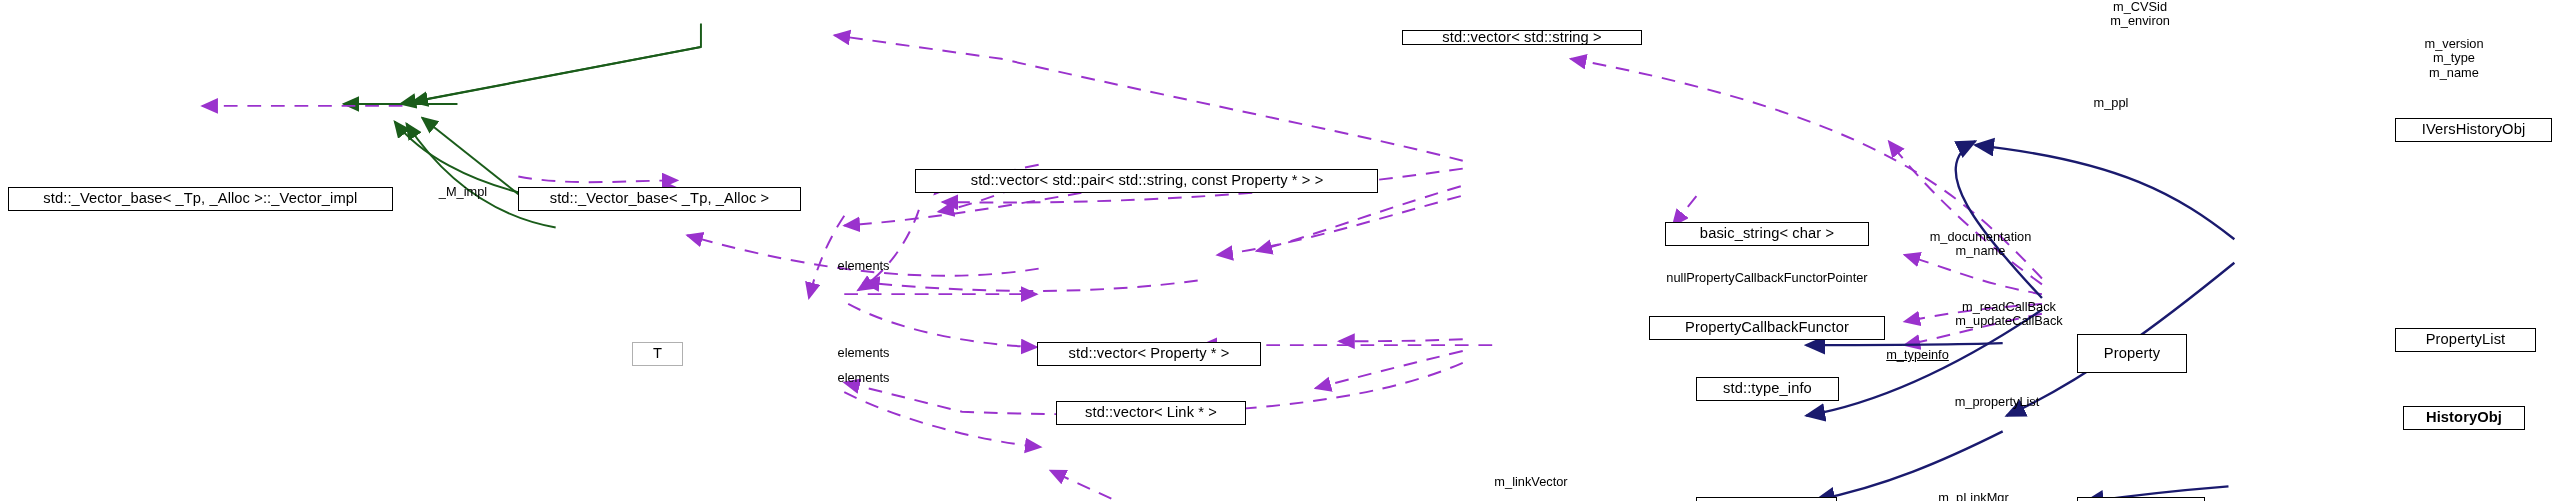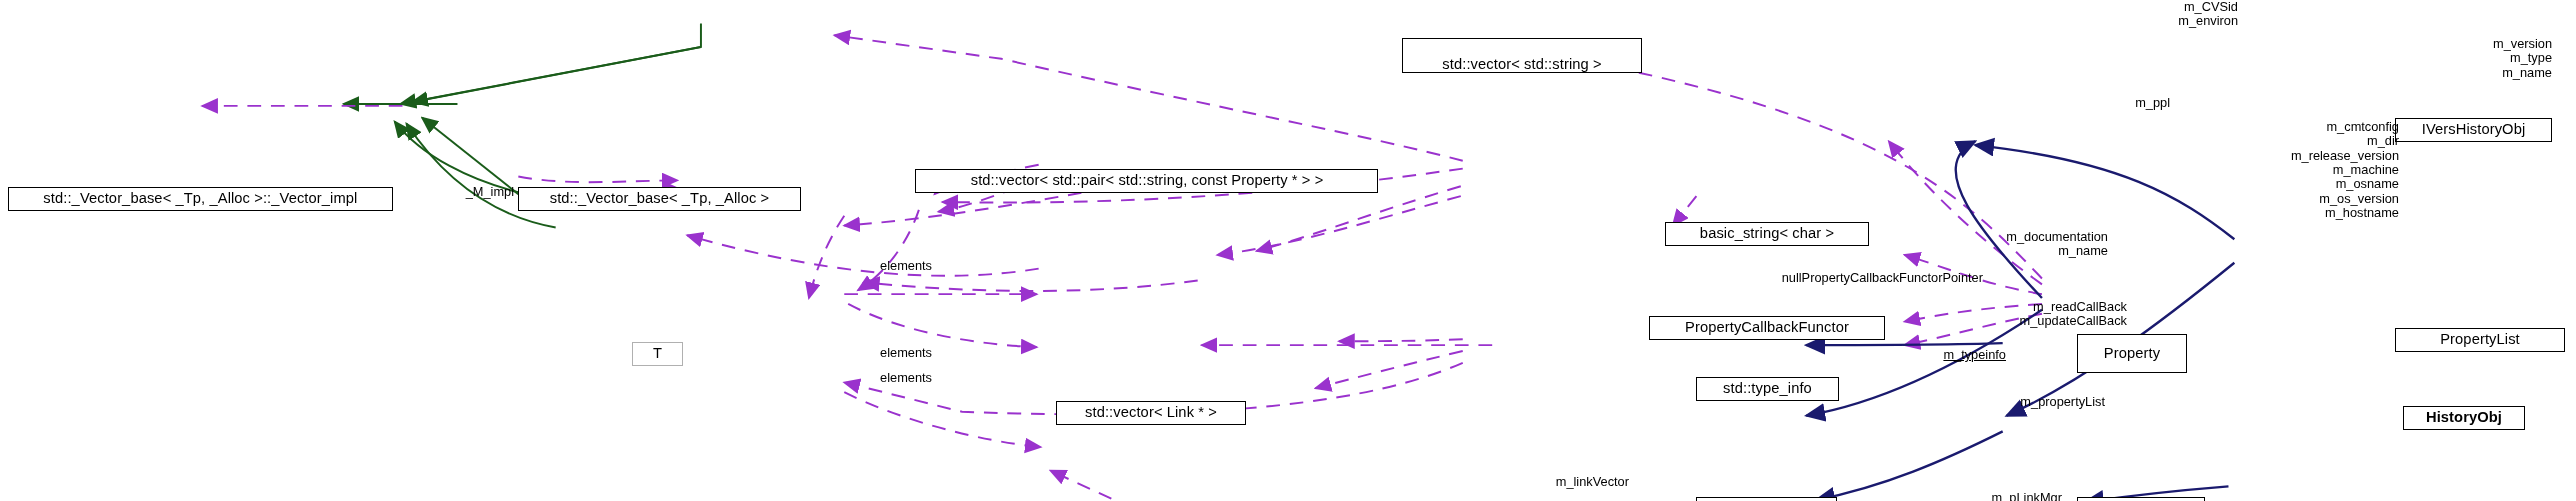--- a/index.html
+++ b/index.html
@@ -42,21 +42,21 @@
   .node.tparam {
     border: 1px solid #b0b0b0;
     background: #ffffff;
   }
   .edge-label {
     position: absolute;
     font-size: 12.8px;
     color: #000000;
     white-space: nowrap;
     line-height: 1.12;
-    text-align: right;
+    text-align: center;
     background: transparent;
   }
 </style>
 </head>
 <body>
 
 <div id="diagram">
 
   <svg class="edges" viewBox="0 0 1312 256" preserveAspectRatio="none" xmlns="http://www.w3.org/2000/svg">
     <defs>
@@ -126,64 +126,66 @@
       <path d="M1056,264 C1030,275 1000,285 925,290" marker-end="url(#arrNavy)"></path>
     </g>
   </svg>
 
   <div class="node" style="left: 7.9px; top: 187px; width: 385px; height: 23.6px;">
       <span>std::_Vector_base&lt; _Tp, _Alloc &gt;::_Vector_impl</span>
     </div>
     <div class="node" style="left: 518px; top: 187px; width: 283px; height: 23.6px;">
       <span>std::_Vector_base&lt; _Tp, _Alloc &gt;</span>
     </div>
-    <div class="node" style="left: 1402px; top: 38px; width: 240px; height: 35px; align-items: flex-end;">
+    <div class="node" style="left: 1402px; top: 30px; width: 240px; height: 15px;">
       <span>std::vector&lt; std::string &gt;</span>
     </div>
     <div class="node" style="left: 915px; top: 169px; width: 463px; height: 23.6px; padding-left: 8px;">
       <span>std::vector&lt; std::pair&lt; std::string, const Property * &gt; &gt;</span>
     </div>
     <div class="node tparam" style="left: 632px; top: 342px; width: 51px; height: 23.6px;">
       <span>T</span>
+    </div>
+    <div class="node" style="left: 1037px; top: 342px; width: 224px; height: 23.6px;">
+      <span>std::vector&lt; Property * &gt;</span>
     </div>
     <div class="node" style="left: 1056px; top: 401px; width: 190px; height: 23.6px;">
       <span>std::vector&lt; Link * &gt;</span>
     </div>
     <div class="node" style="left: 1665px; top: 194px; width: 204px; height: 23.6px; margin-top: 28px;">
       <span>basic_string&lt; char &gt;</span>
     </div>
     <div class="node" style="left: 1649px; top: 316px; width: 236px; height: 23.6px;">
       <span>PropertyCallbackFunctor</span>
     </div>
     <div class="node" style="left: 1696px; top: 377px; width: 143px; height: 23.6px;">
       <span>std::type_info</span>
     </div>
     <div class="node" style="left: 2077px; top: 328px; width: 110px; height: 39px; margin-top: 6px;">
       <span>Property</span>
     </div>
-    <div class="node" style="left: 2395px; top: 328px; width: 170px; height: 23.6px;">
+    <div class="node" style="left: 2395px; top: 328px; width: 141px; height: 23.6px;">
       <span>PropertyList</span>
     </div>
     <div class="node" style="left: 2395px; top: 118px; width: 157px; height: 23.6px;">
       <span>IVersHistoryObj</span>
     </div>
     <div class="node" style="left: 2403px; top: 406px; width: 122px; height: 23.6px; font-weight: bold;">
       <span>HistoryObj</span>
     </div>
     <div class="node" style="left: 1696px; top: 497px; width: 141px; height: 21.6px;">
       <span>LinkManager</span>
     </div>
     <div class="node" style="left: 2077px; top: 497px; width: 128px; height: 21.6px;">
       <span>DataObject</span>
     </div>
     <div class="edge-label" style="left: 412px; top: 185px; width: 102px;">_M_impl</div>
     <div class="edge-label" style="left: 2042px; top: 0px; width: 196px;">m_CVSid<br>m_environ</div>
     <div class="edge-label" style="left: 2356px; top: 37px; width: 196px;">m_version<br>m_type<br>m_name</div>
     <div class="edge-label" style="left: 2052px; top: 96px; width: 118px;">m_ppl</div>
-    <div class="edge-label" style="left: 2124px; top: 120px; width: 275px;">m_cmtconfig<br>m_dir<br>m_release_version<br>m_machine<br>m_osname<br>m_os_version<br>m_hostname</div>
     <div class="edge-label" style="left: 1853px; top: 230px; width: 255px;">m_documentation<br>m_name</div>
     <div class="edge-label" style="left: 1551px; top: 271px; width: 432px;">nullPropertyCallbackFunctorPointer</div>
     <div class="edge-label" style="left: 1891px; top: 300px; width: 236px;">m_readCallBack<br>m_updateCallBack</div>
     <div class="edge-label" style="left: 1829px; top: 348px; width: 177px; text-decoration: underline;">m_typeinfo</div>
     <div class="edge-label" style="left: 1889px; top: 395px; width: 216px;">m_propertyList</div>
     <div class="edge-label" style="left: 795px; top: 259px; width: 137px;">elements</div>
     <div class="edge-label" style="left: 795px; top: 346px; width: 137px;">elements</div>
     <div class="edge-label" style="left: 795px; top: 371px; width: 137px;">elements</div>
     <div class="edge-label" style="left: 1433px; top: 475px; width: 196px;">m_linkVector</div>
     <div class="edge-label" style="left: 1885px; top: 491px; width: 177px;">m_pLinkMgr</div>

